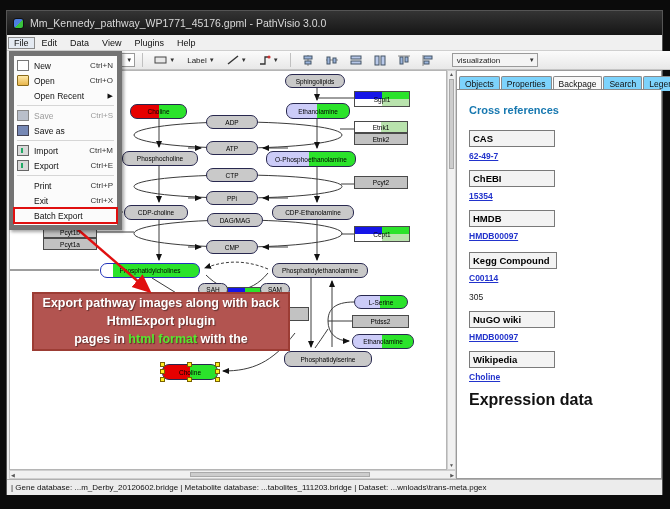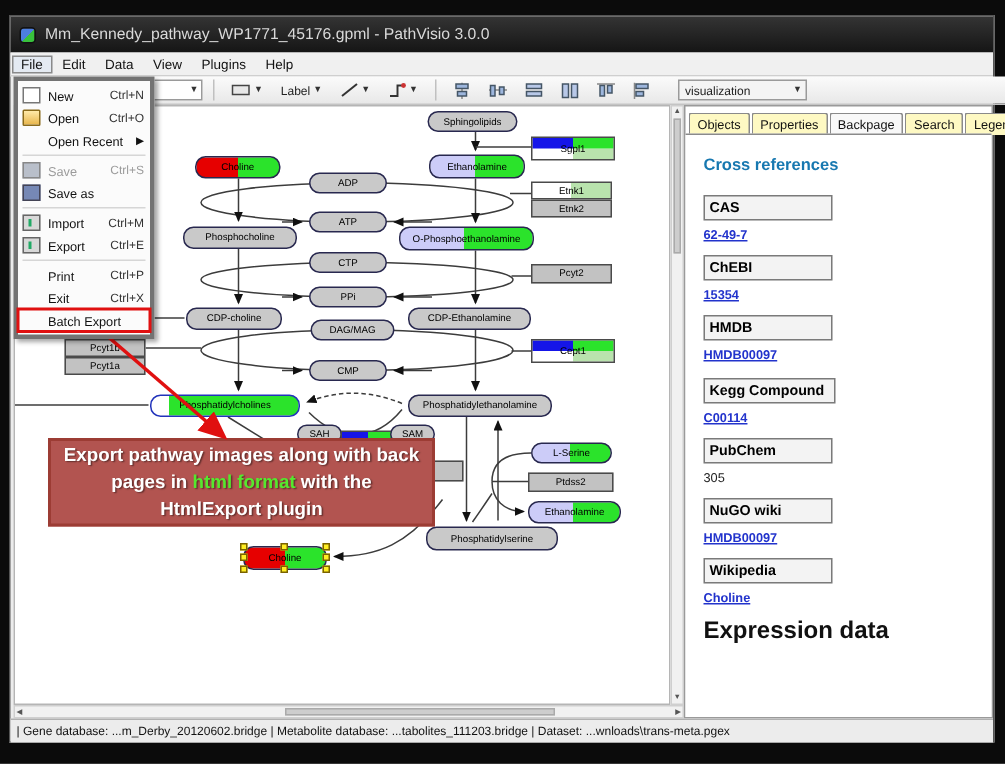--- a/index.html
+++ b/index.html
@@ -42,39 +42,39 @@
   .vthumb{position:absolute;left:1px;top:8px;width:5px;height:90px;background:#cdcdcd;border:1px solid #aaa;}
   .hscroll{position:absolute;left:2px;top:459px;width:447px;height:9px;background:#f1f1f1;
            border:1px solid #cfcfcf;font-size:5px;color:#555;}
   .hthumb{position:absolute;left:180px;top:1px;width:180px;height:5px;background:#cdcdcd;border:1px solid #aaa;}
   .scroll-arrow{position:absolute;font-size:5px;line-height:7px;}
   
   .rightpanel{position:absolute;left:449px;top:59px;width:206px;height:409px;background:#fff;
               border:1px solid #9a9a9a;}
   .tabs{position:absolute;left:2px;top:2px;height:16px;white-space:nowrap;}
   .tab{display:inline-block;padding:2px 5px 2px 5px;border:1px solid #8a8a8a;border-bottom:none;
-       background:#fef9c3;margin-right:1px;border-radius:2px 2px 0 0;font-size:8.5px;color:#111;}
+       background:#7dd3fc;margin-right:1px;border-radius:2px 2px 0 0;font-size:8.5px;color:#111;}
   .tab.active{background:#f8f8f8;}
   .panel-body{position:absolute;left:0;top:18px;width:100%;bottom:0;border-top:1px solid #8a8a8a;
               background:#fff;padding:14px 0 0 12px;overflow:hidden;}
   .xref-heading{font-size:11px;font-weight:bold;color:#1778b0;margin-bottom:14px;}
   .xref-section{margin-bottom:9px;}
   .xref-name{width:86px;border:1px solid #7a7a7a;background:#f3f3f3;font-size:9.5px;font-weight:bold;
              padding:2px 3px;margin-bottom:4px;white-space:nowrap;}
   .xref-name.wide{width:auto;display:inline-block;padding-right:6px;}
   .xref-val{font-size:8.5px;font-weight:bold;color:#2233cc;text-decoration:underline;}
   .xref-val.plain{color:#222;text-decoration:none;font-weight:normal;}
   .expr-heading{font-size:16px;font-weight:bold;color:#111;margin-top:6px;}
   
   .statusbar{position:absolute;left:0;top:468px;width:100%;height:16px;background:#ececec;
              border-top:1px solid #b0b0b0;font-size:8px;color:#111;display:flex;align-items:center;
              padding-left:4px;}
   
-  .filemenu{position:absolute;left:2px;top:40px;width:94px;background:#fbfbfb;
-            border:3px solid #737373;box-shadow:2px 2px 3px rgba(0,0,0,.35);z-index:30;padding:2px 0;}
+  .filemenu{position:absolute;left:2px;top:40px;width:113px;background:#fbfbfb;
+            border:5px solid #737373;box-shadow:2px 2px 3px rgba(0,0,0,.35);z-index:30;padding:2px 0;}
   .menu-item{position:relative;display:flex;align-items:center;height:15px;font-size:8.5px;color:#111;
              padding:0 4px 0 3px;}
   .menu-item.disabled{color:#9b9b9b;}
   .menu-item.highlighted{outline:2px solid #e01010;outline-offset:-1px;}
   .menu-sep{height:1px;background:#d6d6d6;margin:2px 3px;}
   .mi{width:12px;height:11px;margin-right:5px;flex:0 0 12px;position:relative;}
   .mlabel{flex:1;}
   .mshort{font-size:8px;color:#333;}
   .menu-item.disabled .mshort{color:#9b9b9b;}
   .msub{font-size:7px;margin-left:2px;}
@@ -353,22 +353,22 @@
             <i class="handle h-w"></i>
             <i class="handle h-e"></i>
             <i class="handle h-sw"></i>
             <i class="handle h-s"></i>
             <i class="handle h-se"></i>
           </div>
         </div>
 
       <div class="callout">
         <div><span>Export pathway images along with back</span></div>
+        <div><span>HtmlExport plugin</span></div>
         <div><span>pages in </span><span class="hl">html format</span><span> with the</span></div>
-        <div><span>HtmlExport plugin</span></div>
       </div>
 
       <svg class="annot-svg" width="438" height="401" viewBox="0 0 438 401" style="z-index:6;">
         <line x1="58" y1="150" x2="138" y2="219" stroke="#e01010" stroke-width="2.4" marker-end="url(#arrR)"></line>
       </svg>
     </div>
 
     <div class="vscroll">
       <span class="scroll-arrow" style="left:1px;top:0;">▲</span>
       <div class="vthumb"></div>
@@ -387,21 +387,20 @@
             <div class="xref-section">
               <div class="xref-name">ChEBI</div>
               <div class="xref-val">15354</div>
             </div>
             <div class="xref-section">
               <div class="xref-name">HMDB</div>
               <div class="xref-val">HMDB00097</div>
             </div>
             <div class="xref-section"><div class="xref-name wide">Kegg Compound</div><div class="xref-val">C00114</div></div>
             <div class="xref-section">
-              <div class="xref-name">PubChem</div>
               <div class="xref-val plain">305</div>
             </div>
             <div class="xref-section">
               <div class="xref-name">NuGO wiki</div>
               <div class="xref-val">HMDB00097</div>
             </div>
             <div class="xref-section">
               <div class="xref-name">Wikipedia</div>
               <div class="xref-val">Choline</div>
             </div>

